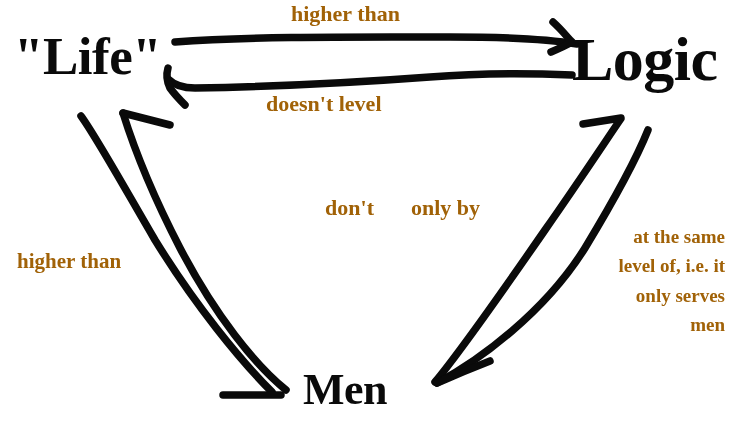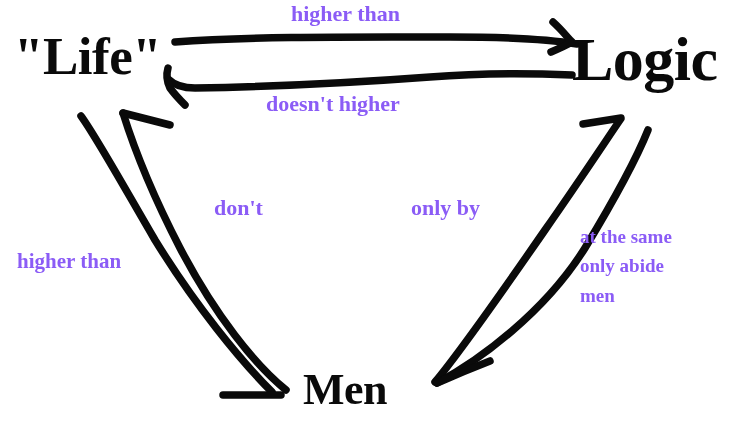--- a/index.html
+++ b/index.html
@@ -29,40 +29,41 @@
     font-weight: bold;
     color: #0a0a0a;
     white-space: nowrap;
     line-height: 1;
     letter-spacing: -0.5px;
   }
   .edge-label {
     position: absolute;
     font-family: "Liberation Serif", "DejaVu Serif", serif;
     font-weight: bold;
-    color: #8b5cf6;
+    color: #a16207;
     white-space: nowrap;
     line-height: 1.05;
   }
   .edge-label.multiline {
     white-space: normal;
+    text-align: right;
   }
 
   
   #node-life   { left: 14px;  top: 30px;  font-size: 53px; }
   #node-logic  { left: 572px; top: 28px;  font-size: 62px; }
   #node-men    { left: 303px; top: 368px; font-size: 44px; }
 
   
   #label-higher-than-top { left: 291px; top: 2px;   font-size: 22px; }
   #label-doesnt-affect   { left: 266px; top: 92px;  font-size: 22px; }
   #label-higher-than-left{ left: 17px;  top: 250px; font-size: 21px; }
   #label-dont-understand { left: 214px; top: 196px; font-size: 22px; width: 160px; }
   #label-abide-by        { left: 411px; top: 196px; font-size: 22px; }
-  #label-same-level      { left: 580px; top: 222px; font-size: 19px; width: 125px; line-height: 1.55; }
+  #label-same-level      { left: 600px; top: 222px; font-size: 19px; width: 125px; line-height: 1.55; }
 </style>
 </head>
 <body>
 
 <div id="canvas">
 
   <svg id="arrows" viewBox="0 0 755 430" xmlns="http://www.w3.org/2000/svg">
     <g fill="none" stroke="#0a0a0a" stroke-width="7.5" stroke-linecap="round" stroke-linejoin="round">
 
       <g>
@@ -98,29 +99,30 @@
   </svg>
 
   <div class="node" id="node-life">"Life"</div>
 
   <div class="node" id="node-logic">Logic</div>
 
   <div class="node" id="node-men">Men</div>
 
   <div class="edge-label" id="label-higher-than-top">higher than</div>
 
-  <div class="edge-label" id="label-doesnt-affect">doesn't higher</div>
+  <div class="edge-label" id="label-doesnt-affect">doesn't level</div>
 
   <div class="edge-label" id="label-higher-than-left">higher than</div>
 
   <div class="edge-label multiline" id="label-dont-understand">
     <div>don't</div>
   </div>
 
   <div class="edge-label" id="label-abide-by">only by</div>
 
   <div class="edge-label multiline" id="label-same-level">
     <div>at the same</div>
-    <div>only abide</div>
+    <div>level of, i.e. it</div>
+    <div>only serves</div>
     <div>men</div>
   </div>
 
 </div>
 
 </body></html>

